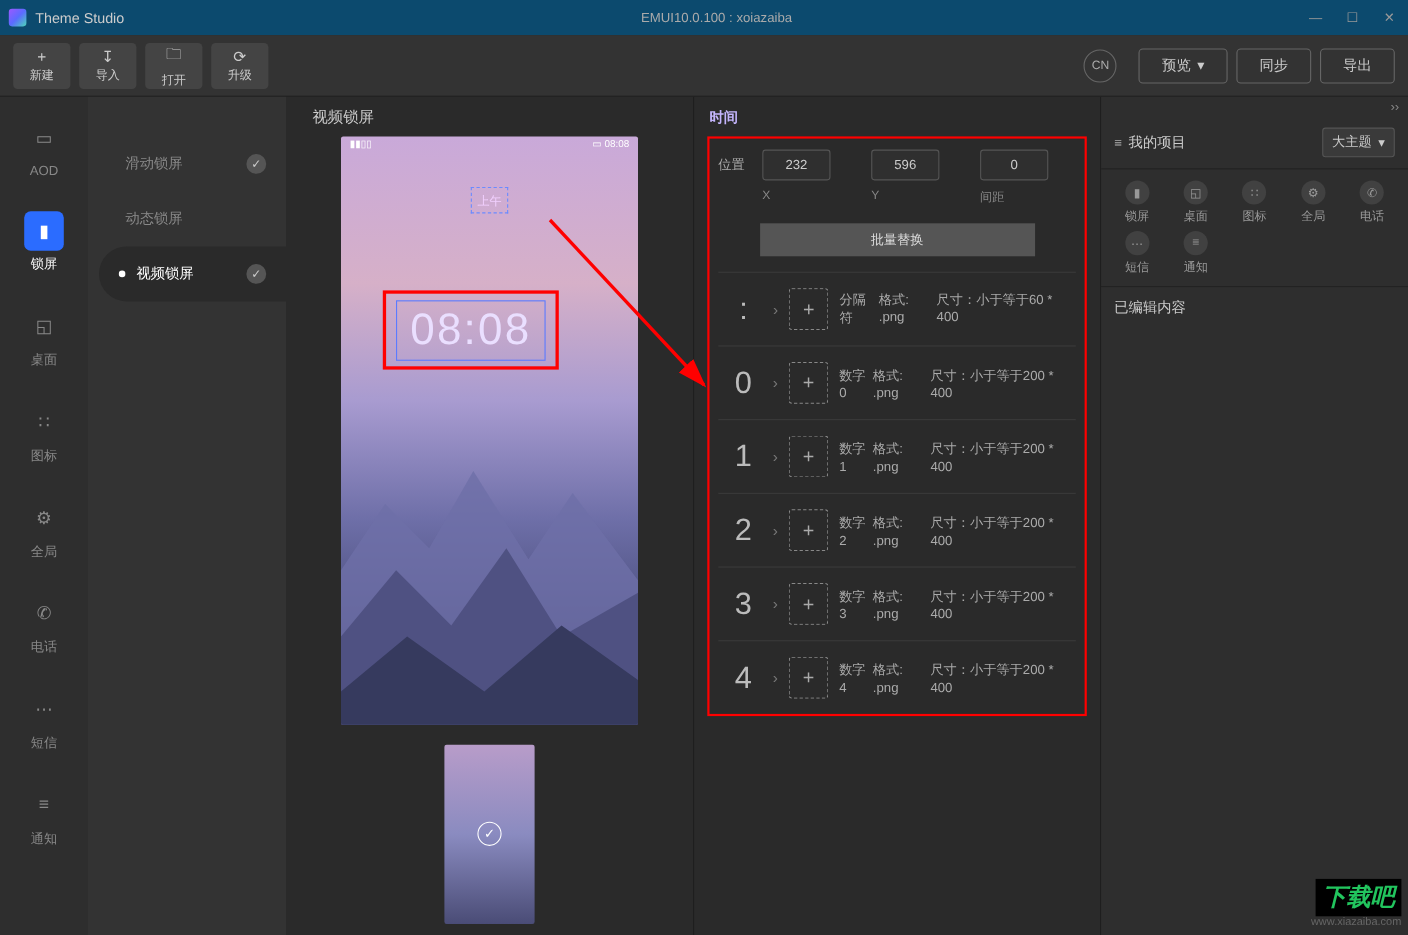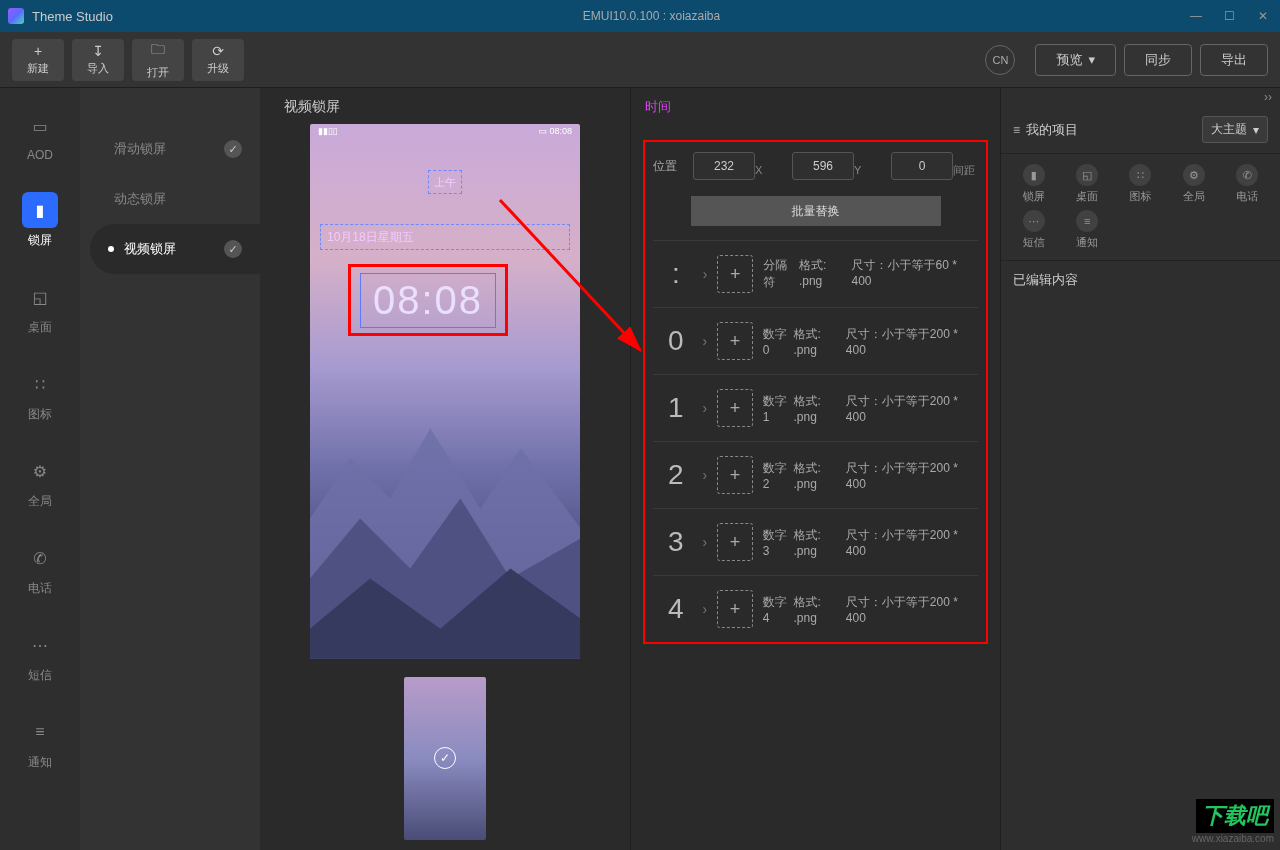--- a/index.html
+++ b/index.html
@@ -41,26 +41,26 @@
 .phone { width: 270px; height: 540px; background: linear-gradient(180deg, #c9a9d9 0%, #d6b0c8 25%, #a89bd0 45%, #6e6fa8 65%, #464a78 85%); border-radius: 2px; position: relative; overflow: hidden; }
 .statusbar { height: 18px; display: flex; justify-content: space-between; padding: 2px 8px; color: #fff; font-size: 9px; }
 .phone .ampm { position: absolute; top: 46px; left: 50%; transform: translateX(-50%); width: 34px; height: 24px; border: 1px dashed #6b8bff; color: #f2d0ff; font-size: 11px; display: flex; align-items: center; justify-content: center; }
 .phone .datebox { position: absolute; top: 100px; left: 10px; right: 10px; height: 26px; border: 1px dashed #6b8bff; color: #f5c9ff; font-size: 12px; padding: 4px 6px; }
 .phone .clockbox { position: absolute; top: 140px; left: 38px; width: 160px; height: 72px; border: 3px solid #ff0000; display: flex; align-items: center; justify-content: center; }
 .phone .clockinner { border: 1.5px solid #5b7bff; padding: 4px 12px; color: #eadfff; font-size: 40px; font-weight: 300; letter-spacing: 2px; }
 .thumb { width: 82px; height: 165px; margin-top: 18px; background: linear-gradient(180deg, #b89cc9, #8a8bc0, #4a4c76); border-radius: 2px; display: flex; align-items: center; justify-content: center; }
 .thumb .tick { width: 22px; height: 22px; border: 1.5px solid #fff; border-radius: 50%; display: flex; align-items: center; justify-content: center; color: #fff; font-size: 12px; }
 
 .inspector { width: 370px; background: #2a2a2a; padding: 6px 12px 12px 12px; border-left: 1px solid #1e1e1e; overflow-y: auto; }
-.inspector .sectitle { color: #d946ef; font-size: 13px; padding: 4px 2px 24px 2px; }
+.inspector .sectitle { color: #c4b5fd; font-size: 13px; padding: 4px 2px 8px 2px; font-weight: bold; }
 .redbox { border: 2px solid #ff0000; padding: 10px 8px 0 8px; }
 .posrow { display: flex; align-items: flex-start; }
 .poslbl { width: 40px; color: #aaa; font-size: 12px; padding-top: 6px; }
 .poscells { flex: 1; display: flex; gap: 12px; }
-.poscell { flex: 1; display: flex; flex-direction: row; align-items: center; }
+.poscell { flex: 1; display: flex; flex-direction: column; align-items: flex-start; }
 .poscell input { width: 62px; height: 28px; background: #2f2f2f; border: 1px solid #555; color: #ccc; text-align: center; border-radius: 3px; font-size: 12px; }
 .poscell .pl { color: #888; font-size: 11px; margin-top: 8px; }
 .batch { width: 250px; height: 30px; background: #555; color: #ddd; border: none; margin: 16px auto 14px auto; display: block; font-size: 12px; cursor: pointer; }
 
 .asset { display: flex; align-items: center; padding: 14px 6px; border-top: 1px solid #3a3a3a; gap: 10px; }
 .asset .glyph { width: 36px; color: #bbb; font-size: 28px; font-weight: 300; text-align: center; }
 .asset .chev { color: #777; font-size: 14px; }
 .asset .addbox { width: 38px; height: 38px; border: 1.5px dashed #888; border-radius: 3px; display: flex; align-items: center; justify-content: center; color: #aaa; font-size: 18px; cursor: pointer; }
 .asset .meta { display: flex; gap: 2px; font-size: 12px; color: #aaa; }
 
@@ -171,21 +171,20 @@
   </div>
 
   <div class="preview">
     <div class="ptitle">视频锁屏</div>
     <div class="phone">
       <div class="statusbar">
         <span>▮▮▯▯</span>
         <span><span>▭</span> <span>08:08</span></span>
       </div>
       <div class="ampm">上午</div>
-      <div class="datebox">10月18日星期五</div>
       <div class="clockbox">
         <div class="clockinner">08:08</div>
       </div>
       <svg class="mountains" viewBox="0 0 270 320" preserveAspectRatio="none">
         <path d="M0,180 L40,120 L80,160 L120,90 L170,170 L210,110 L270,190 L270,320 L0,320 Z" fill="#6e6fa8" opacity="0.8"></path>
         <path d="M0,240 L50,180 L100,230 L150,160 L200,240 L270,200 L270,320 L0,320 Z" fill="#4d4f7e" opacity="0.9"></path>
         <path d="M0,290 L60,240 L130,290 L200,230 L270,280 L270,320 L0,320 Z" fill="#363a5e"></path>
       </svg>
     </div>
     <div class="thumb">

